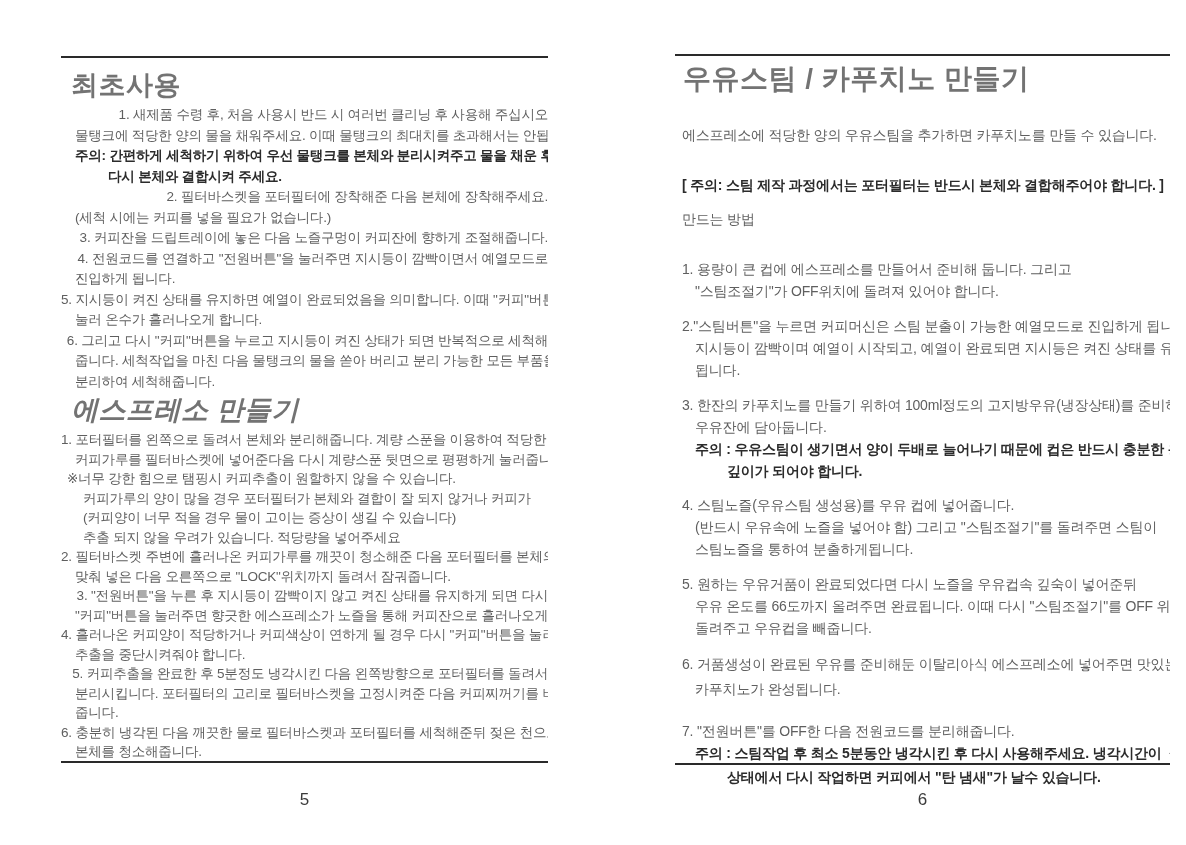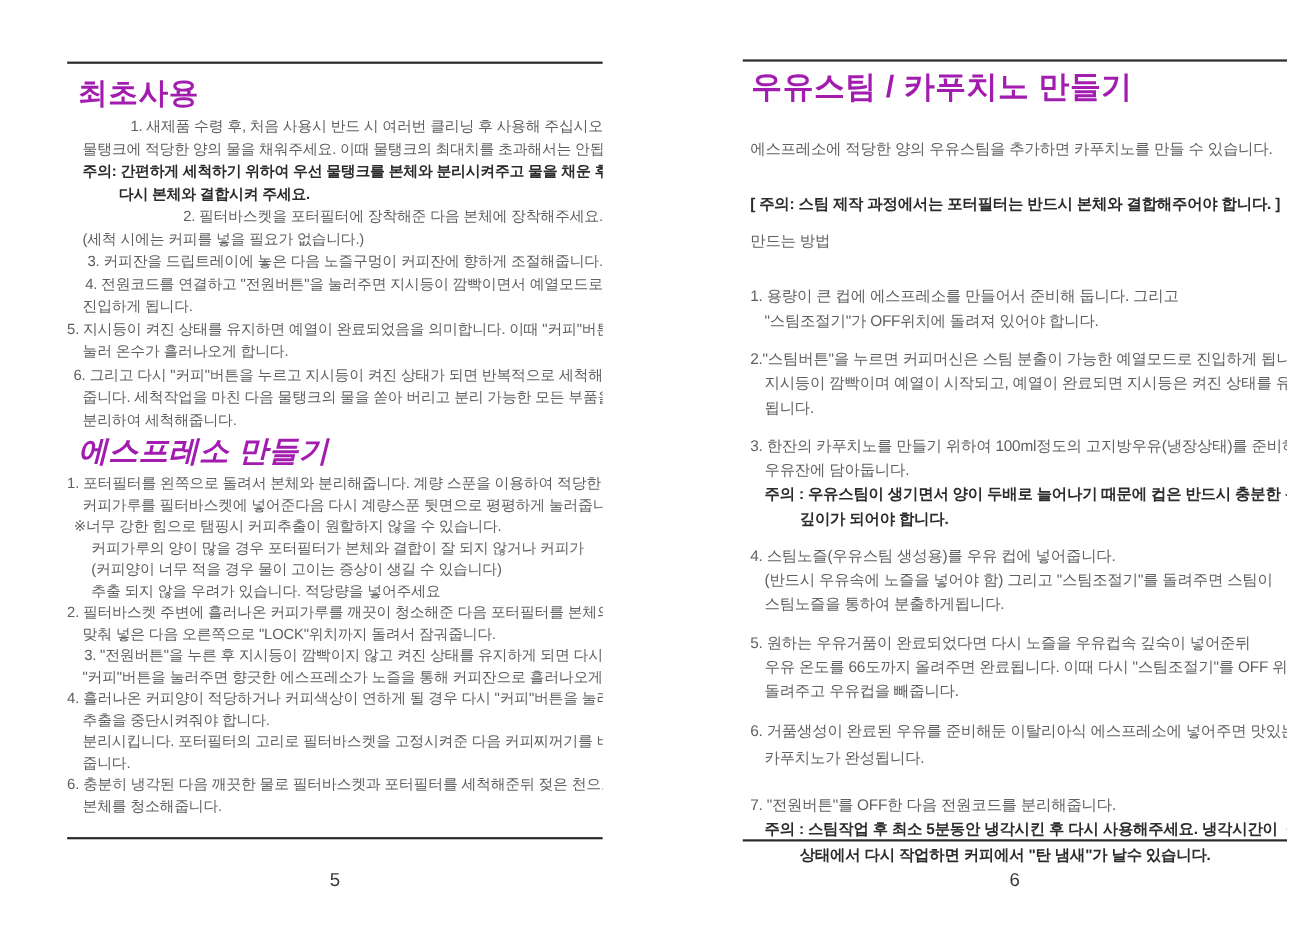--- a/index.html
+++ b/index.html
@@ -7,21 +7,21 @@
     width:1186px;height:845px;background:#ffffff;position:relative;overflow:hidden;
     font-family:"Liberation Sans","DejaVu Sans",sans-serif;
   }
   .page{position:absolute;top:0;height:845px;overflow:hidden;}
   .page-left{left:61px;width:487px;}
   .page-right{left:675px;width:495px;}
   .topline{height:2px;background:#2a2a2a;}
   .page-left .topline{margin-top:56px;}
   .page-right .topline{margin-top:54px;}
   .sec-title{
-    font-size:27px;font-weight:700;color:#a21caf;padding-left:10px;
+    font-size:27px;font-weight:700;color:#737373;padding-left:10px;
     line-height:30px;margin:0 0 5px 0;letter-spacing:0.5px;white-space:pre;
   }
   .page-right .sec-title{font-size:28px;line-height:34px;margin-bottom:20px;padding-left:8px;}
   .line{
     font-size:13.5px;color:#5f5f5f;white-space:pre;letter-spacing:-0.2px;
   }
   .page-left .line{line-height:20.5px;}
   .page-left .line.s2{line-height:19.5px;}
   .page-right .line{line-height:22px;font-size:14px;}
   .line.b{font-weight:700;color:#2b2b2b;}
@@ -70,20 +70,21 @@
       <div class="line ind-s s2">※너무 강한 힘으로 탬핑시 커피추출이 원할하지 않을 수 있습니다.</div>
       <div class="line ind-sc s2">커피가루의 양이 많을 경우 포터필터가 본체와 결합이 잘 되지 않거나 커피가</div>
       <div class="line ind-sc s2">(커피양이 너무 적을 경우 물이 고이는 증상이 생길 수 있습니다)</div>
       <div class="line ind-sc s2">추출 되지 않을 우려가 있습니다. 적당량을 넣어주세요</div>
       <div class="line ind-n s2">2. 필터바스켓 주변에 흘러나온 커피가루를 깨끗이 청소해준 다음 포터필터를 본체의 홈에</div>
       <div class="line ind-c s2">맞춰 넣은 다음 오른쪽으로 "LOCK"위치까지 돌려서 잠궈줍니다.</div>
       <div class="line ind-n s2">3. "전원버튼"을 누른 후 지시등이 깜빡이지 않고 켜진 상태를 유지하게 되면 다시</div>
       <div class="line ind-c s2">"커피"버튼을 눌러주면 향긋한 에스프레소가 노즐을 통해 커피잔으로 흘러나오게 됩니다.</div>
       <div class="line ind-n s2">4. 흘러나온 커피양이 적당하거나 커피색상이 연하게 될 경우 다시 "커피"버튼을 눌러서</div>
       <div class="line ind-c s2">추출을 중단시켜줘야 합니다.</div>
+      <div class="line ind-n s2">5. 커피추출을 완료한 후 5분정도 냉각시킨 다음 왼쪽방향으로 포터필터를 돌려서</div>
       <div class="line ind-c s2">분리시킵니다. 포터필터의 고리로 필터바스켓을 고정시켜준 다음 커피찌꺼기를 버려</div>
       <div class="line ind-c s2">줍니다.</div>
       <div class="line ind-n s2">6. 충분히 냉각된 다음 깨끗한 물로 필터바스켓과 포터필터를 세척해준뒤 젖은 천으로</div>
       <div class="line ind-c s2">본체를 청소해줍니다.</div>
     </div>
   <div class="bottomline"></div>
   <div class="pagenum">5</div>
 </div>
 
 <div class="page page-right">

